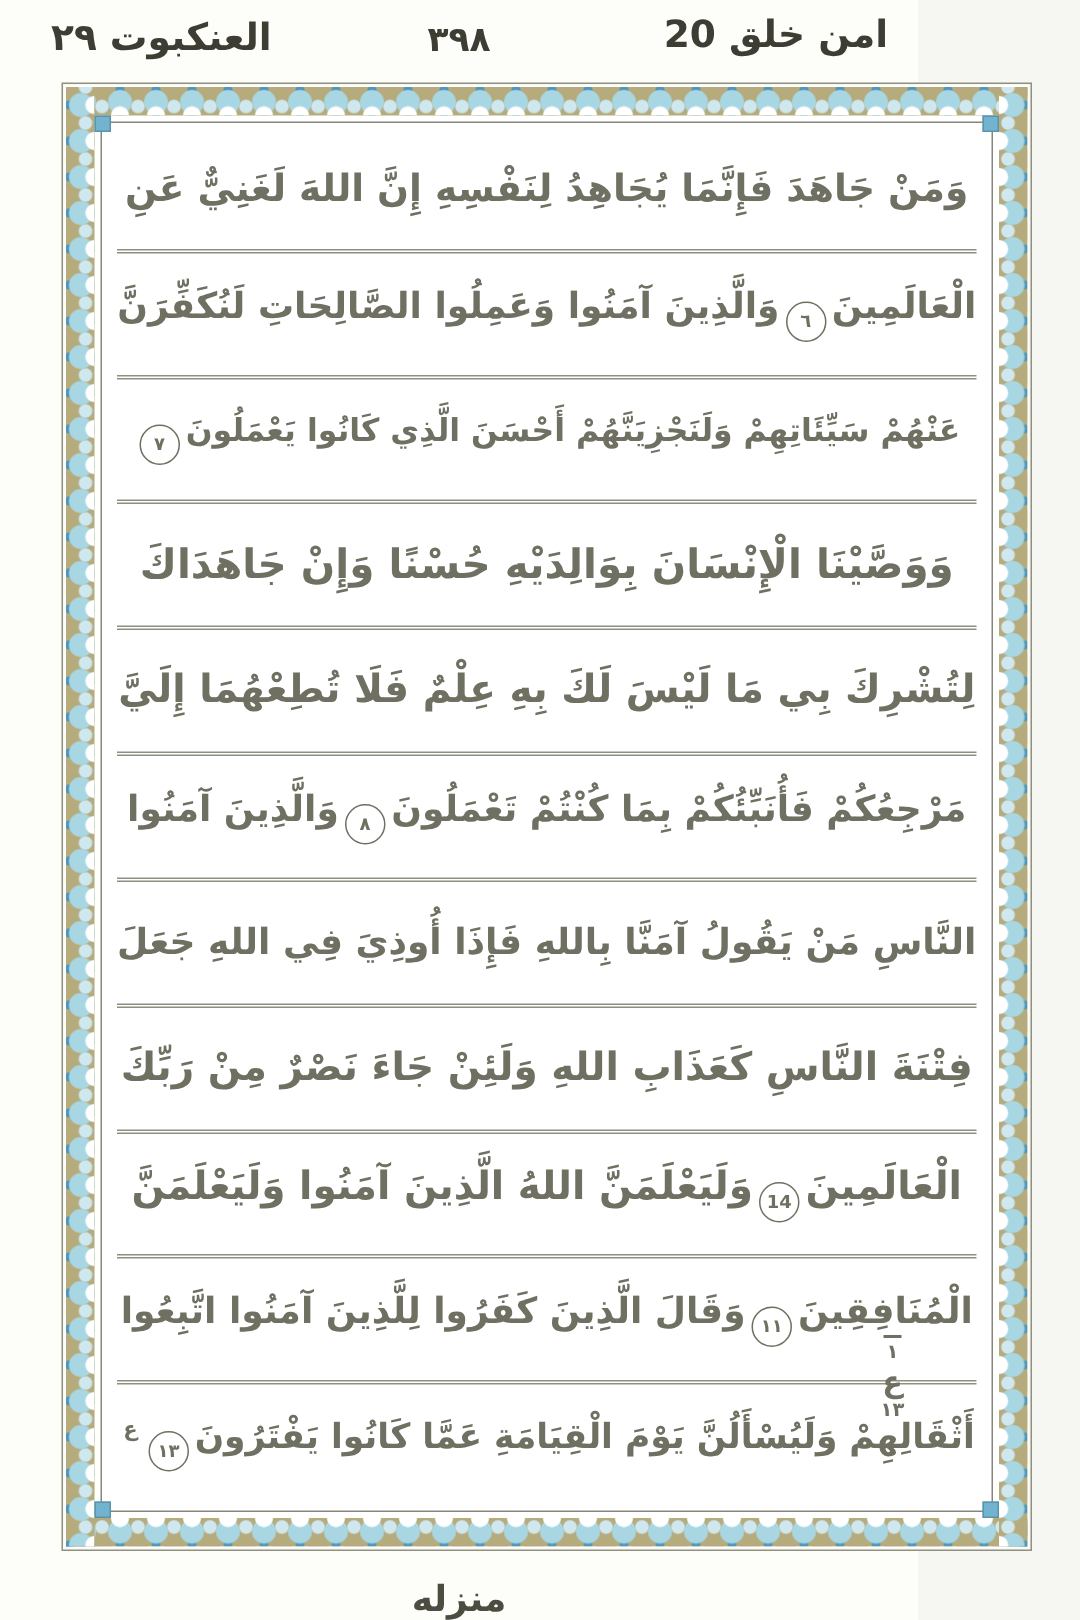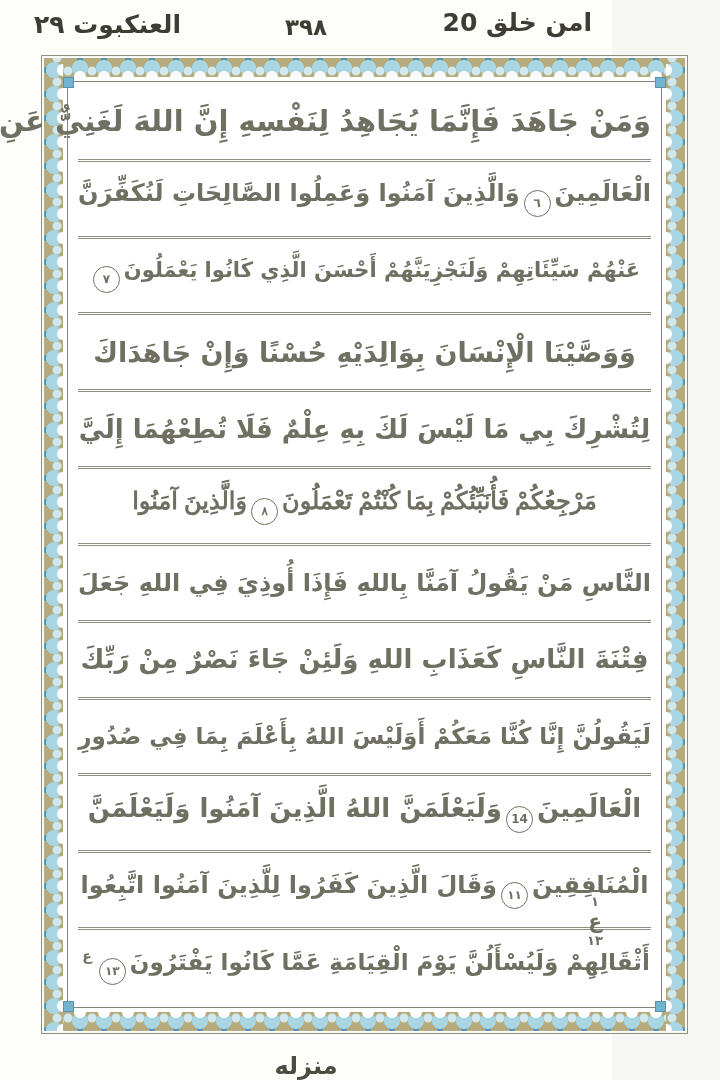--- a/index.html
+++ b/index.html
@@ -123,45 +123,42 @@
     <div class="band left"></div>
     <div class="band right"></div>
 
     <div class="textarea">
       <div class="corner tl"></div>
       <div class="corner tr"></div>
       <div class="corner bl"></div>
       <div class="corner br"></div>
       <div class="lines" id="lines">
           <div class="qline">
-            <span class="qtxt" style="font-size: 29px;">وَمَنْ جَاهَدَ فَإِنَّمَا يُجَاهِدُ لِنَفْسِهِ إِنَّ اللهَ لَغَنِيٌّ عَنِ</span>
+            <span class="qtxt" style="font-size: 25px;">وَمَنْ جَاهَدَ فَإِنَّمَا يُجَاهِدُ لِنَفْسِهِ إِنَّ اللهَ لَغَنِيٌّ عَنِ</span>
           </div>
           <div class="qline">
             <span class="qtxt" style="font-size: 24px;">الْعَالَمِينَ<span class="ayah">٦</span>وَالَّذِينَ آمَنُوا وَعَمِلُوا الصَّالِحَاتِ لَنُكَفِّرَنَّ</span>
           </div>
           <div class="qline">
             <span class="qtxt" style="font-size: 21px;">عَنْهُمْ سَيِّئَاتِهِمْ وَلَنَجْزِيَنَّهُمْ أَحْسَنَ الَّذِي كَانُوا يَعْمَلُونَ<span class="ayah">٧</span></span>
           </div>
           <div class="qline">
             <span class="qtxt" style="font-size: 27px;">وَوَصَّيْنَا الْإِنْسَانَ بِوَالِدَيْهِ حُسْنًا وَإِنْ جَاهَدَاكَ</span>
           </div>
           <div class="qline">
             <span class="qtxt" style="font-size: 26px;">لِتُشْرِكَ بِي مَا لَيْسَ لَكَ بِهِ عِلْمٌ فَلَا تُطِعْهُمَا إِلَيَّ</span>
           </div>
           <div class="qline">
-            <span class="qtxt" style="font-size: 24px; font-family: Liberation Serif, serif;">مَرْجِعُكُمْ فَأُنَبِّئُكُمْ بِمَا كُنْتُمْ تَعْمَلُونَ<span class="ayah">٨</span>وَالَّذِينَ آمَنُوا</span>
+            <span class="qtxt" style="font-size: 24px;">مَرْجِعُكُمْ فَأُنَبِّئُكُمْ بِمَا كُنْتُمْ تَعْمَلُونَ<span class="ayah">٨</span>وَالَّذِينَ آمَنُوا</span>
           </div>
           <div class="qline">
             <span class="qtxt" style="font-size: 24px;">النَّاسِ مَنْ يَقُولُ آمَنَّا بِاللهِ فَإِذَا أُوذِيَ فِي اللهِ جَعَلَ</span>
           </div>
           <div class="qline">
             <span class="qtxt" style="font-size: 26px;">فِتْنَةَ النَّاسِ كَعَذَابِ اللهِ وَلَئِنْ جَاءَ نَصْرٌ مِنْ رَبِّكَ</span>
-          </div>
-          <div class="qline">
-            <span class="qtxt" style="font-size: 23px;">لَيَقُولُنَّ إِنَّا كُنَّا مَعَكُمْ أَوَلَيْسَ اللهُ بِأَعْلَمَ بِمَا فِي صُدُورِ</span>
           </div>
           <div class="qline">
             <span class="qtxt" style="font-size: 26px;">الْعَالَمِينَ<span class="ayah">14</span>وَلَيَعْلَمَنَّ اللهُ الَّذِينَ آمَنُوا وَلَيَعْلَمَنَّ</span>
           </div>
           <div class="qline">
             <span class="qtxt" style="font-size: 24px;">الْمُنَافِقِينَ<span class="ayah">١١</span>وَقَالَ الَّذِينَ كَفَرُوا لِلَّذِينَ آمَنُوا اتَّبِعُوا</span>
           </div>
           <div class="qline">
             <span class="qtxt" style="font-size: 23px;">أَثْقَالِهِمْ وَلَيُسْأَلُنَّ يَوْمَ الْقِيَامَةِ عَمَّا كَانُوا يَفْتَرُونَ<span class="ayah">١٣</span><span class="ruku-sign">ع</span></span>
           </div>

